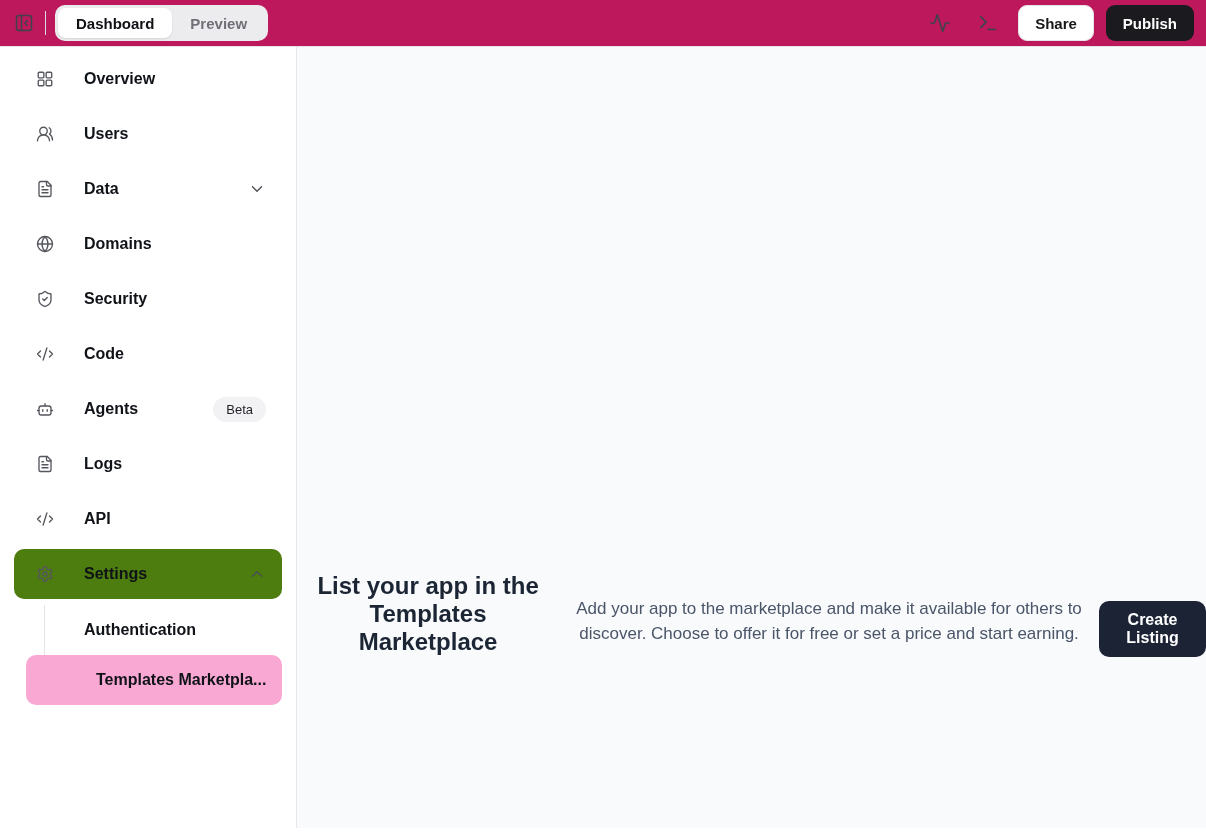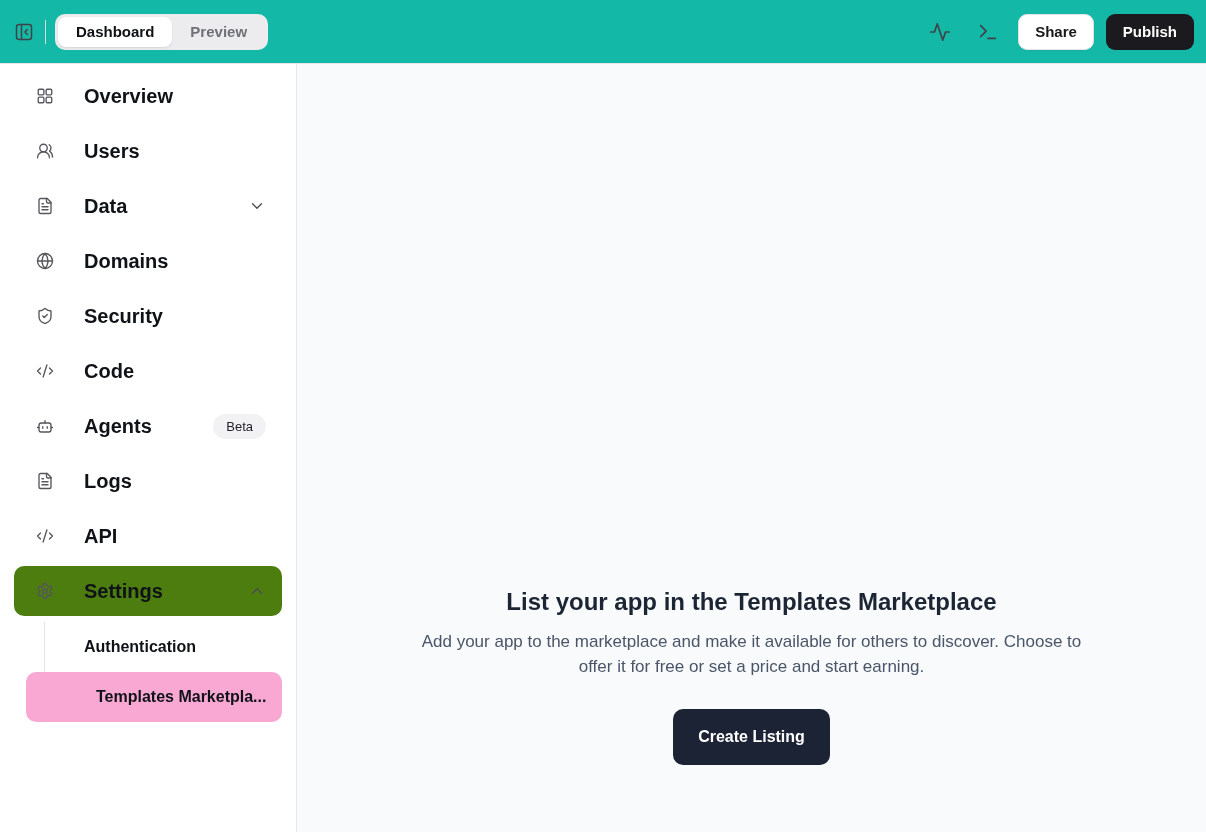--- a/index.html
+++ b/index.html
@@ -5,26 +5,26 @@
   * { box-sizing: border-box; margin: 0; padding: 0; }
   html, body { width: 1206px; height: 832px; overflow: hidden; }
   body {
     font-family: "Liberation Sans", "DejaVu Sans", sans-serif;
     background: #ffffff;
     color: #0f1217;
   }
 
   
   .topbar {
-    height: 64px;
+    height: 47px;
     display: flex;
     align-items: center;
     justify-content: space-between;
     padding: 0 12px 0 6px;
-    background: #14b8a6;
+    background: #be185d;
     border-bottom: 1px solid #e4e4e7;
   }
   .topbar-left { display: flex; align-items: center; }
   .icon-btn {
     width: 36px; height: 36px;
     display: flex; align-items: center; justify-content: center;
     background: transparent; border: none; border-radius: 8px;
     color: #3f4249; cursor: pointer;
   }
   .tb-divider { width: 1px; height: 24px; background: #d9d9de; margin: 0 9px 0 3px; }
@@ -88,21 +88,21 @@
     border-radius: 10px;
     display: flex;
     align-items: center;
     padding: 0 16px 0 22px;
     margin-bottom: 5px;
     cursor: pointer;
   }
   .nav-item.active { background: #4d7c0f; }
   .nav-icon { width: 18px; height: 18px; color: #55575d; margin-right: 30px; display: flex; flex: none; }
   .nav-icon svg { display: block; }
-  .nav-label { font-size: 20px; font-weight: 600; color: #0f1217; white-space: nowrap; }
+  .nav-label { font-size: 16px; font-weight: 600; color: #0f1217; white-space: nowrap; }
   .nav-right { margin-left: auto; color: #4b4e55; display: flex; }
   .badge {
     margin-left: auto;
     background: #f2f2f4;
     color: #1f2126;
     font-size: 13px;
     font-weight: 500;
     padding: 5px 13px;
     border-radius: 999px;
     white-space: nowrap;
@@ -134,21 +134,20 @@
   .main {
     flex: 1;
     background: #f8fafc;
     position: relative;
     overflow: hidden;
   }
   .empty-state {
     position: absolute;
     top: 524px; left: 0; right: 0;
     display: flex;
-    flex-direction: column;
     align-items: center;
     text-align: center;
   }
   .empty-title { font-size: 24px; font-weight: 700; color: #1c2534; }
   .empty-desc {
     margin-top: 13px;
     font-size: 17px;
     line-height: 25px;
     color: #4a5568;
     max-width: 680px;

